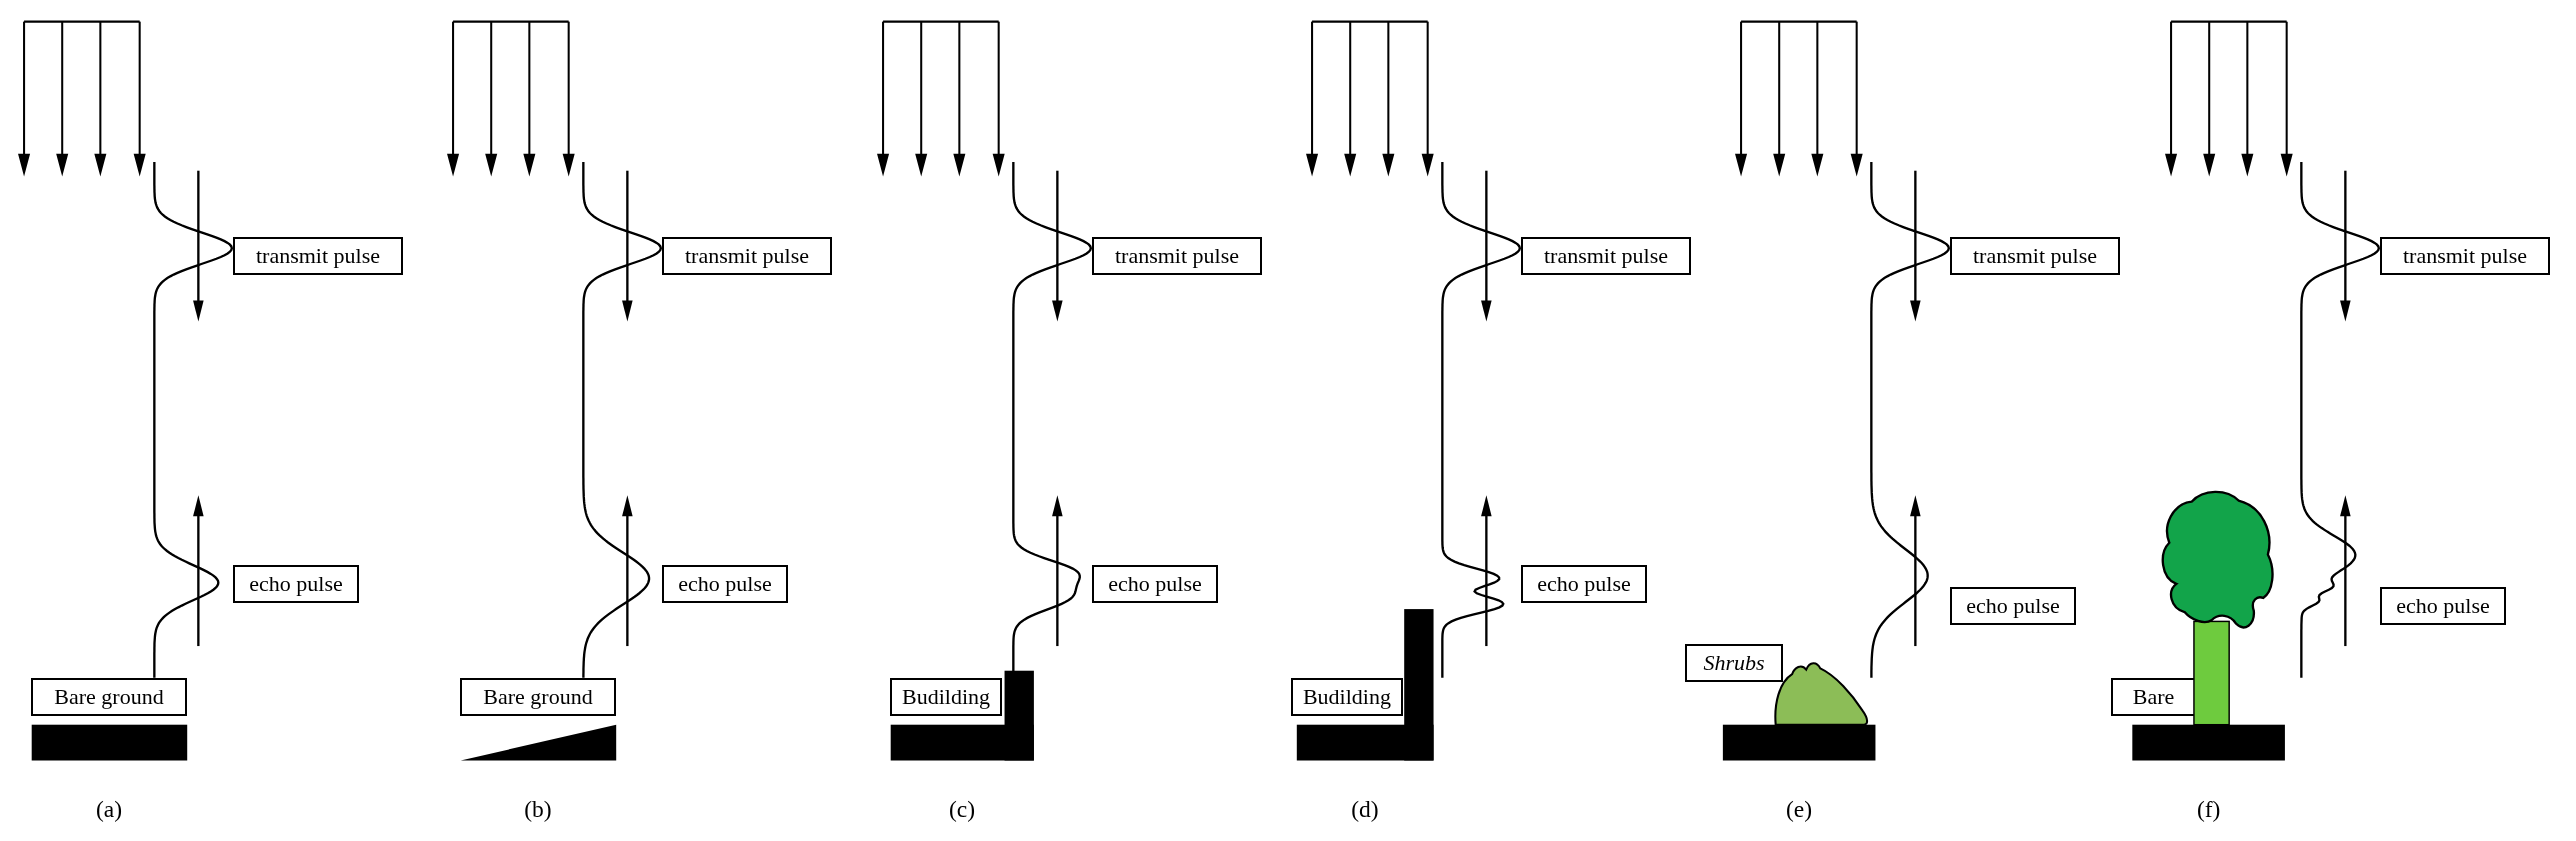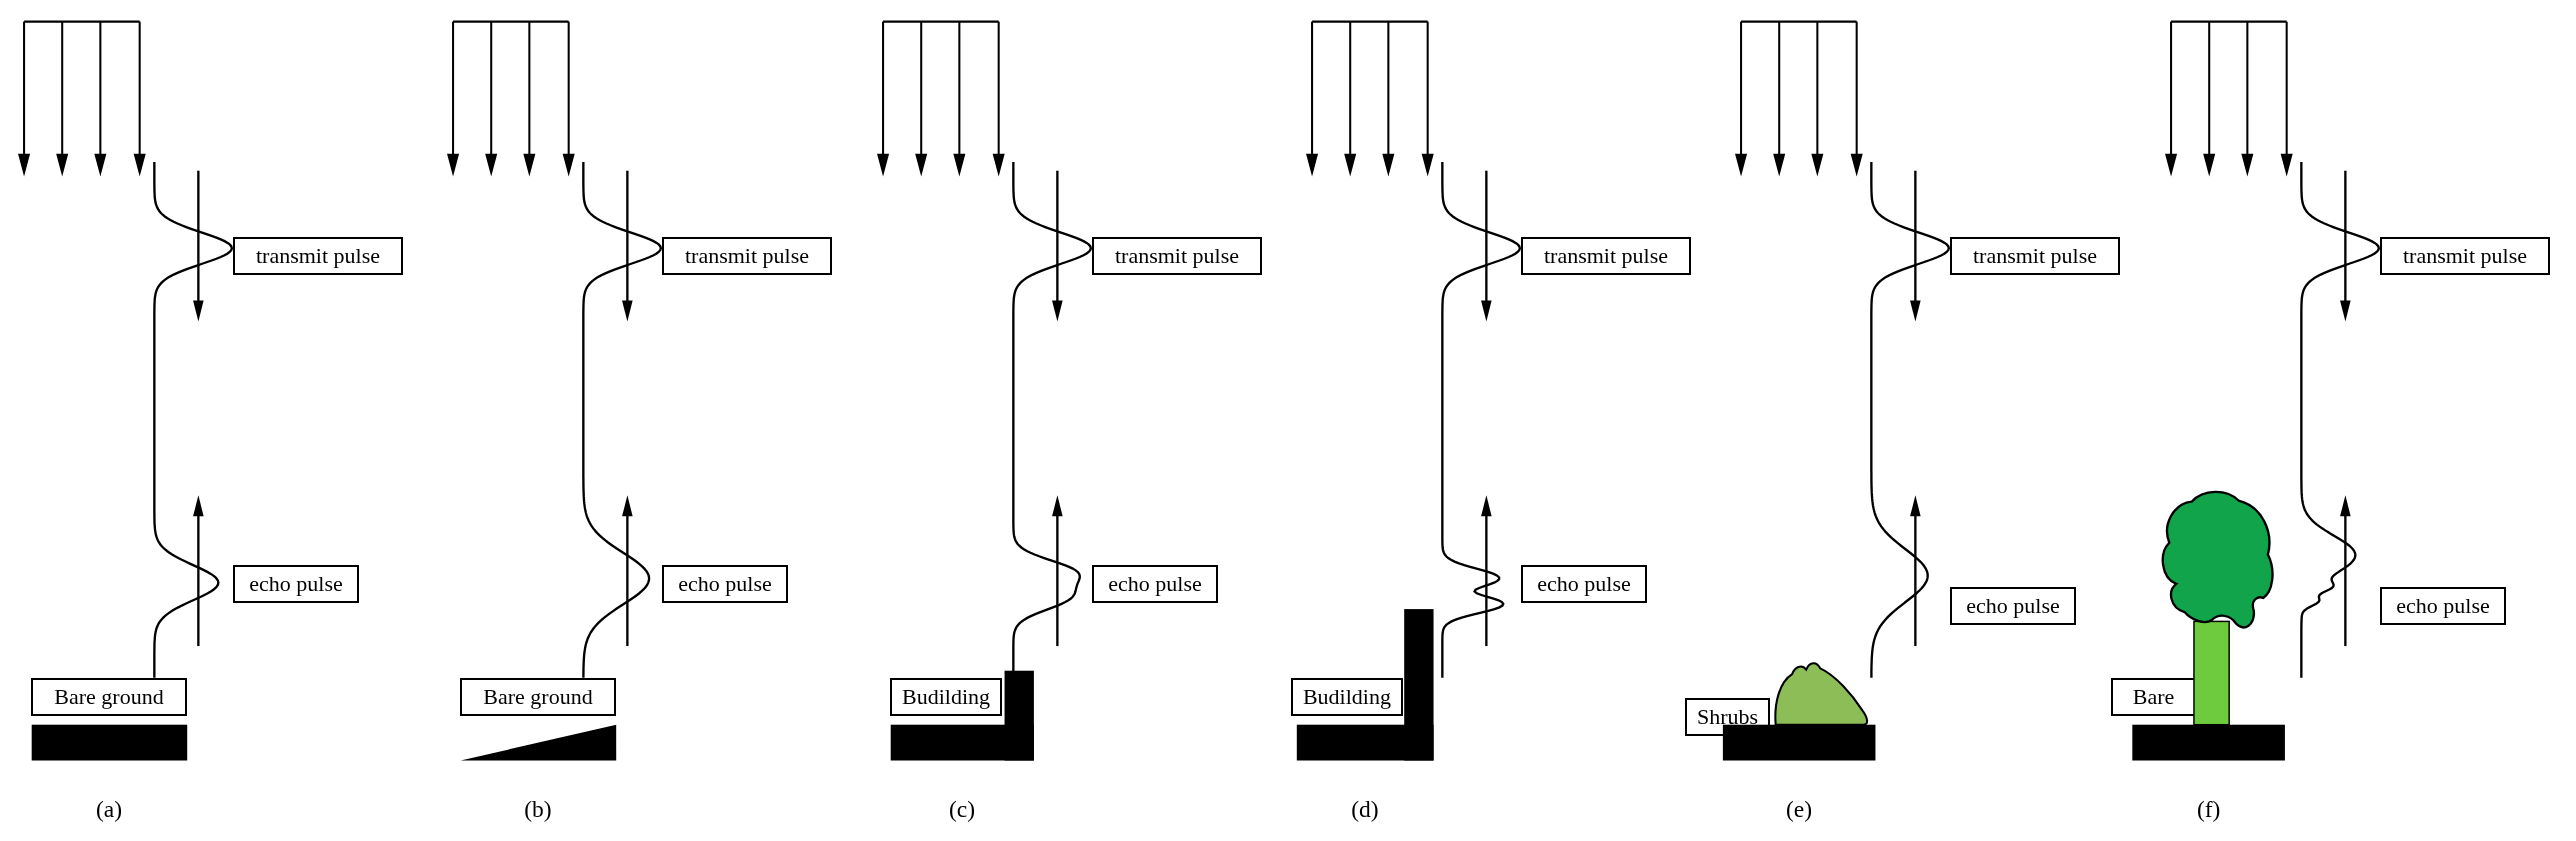--- a/index.html
+++ b/index.html
@@ -164,21 +164,21 @@
         <g fill="#000000" stroke="none">
           <rect x="15" y="1234" width="233" height="61"></rect>
           <rect x="198" y="1037" width="50" height="258"></rect>
         </g>
       </svg>
     </div>
 
   <div class="panel" id="panel-4" style="left:1717px">
     <div class="label-box transmit" style="left: 233px; top: 237px; width: 170px;">transmit pulse</div>
     <div class="label-box echo" style="left: 233px; top: 587px; width: 126px;">echo pulse</div>
-    <div class="label-box surface" style="left: -32px; top: 698px; width: 85px;">Shrubs</div>
+    <div class="label-box surface" style="left: -32px; top: 644px; width: 98px; font-style: italic;">Shrubs</div>
     <div class="caption" style="left: 35px;">(e)</div>
   <svg width="429" height="842" viewBox="0 0 731 1433">
         <g stroke="#000000" stroke-width="3.5" fill="#000000">
           <line x1="41" y1="36" x2="238" y2="36"></line>
           <line x1="41" y1="36" x2="41" y2="263"></line>
           <polygon points="41,293 33,263 49,263"></polygon>
           <line x1="106" y1="36" x2="106" y2="263"></line>
           <polygon points="106,293 98,263 114,263"></polygon>
           <line x1="171" y1="36" x2="171" y2="263"></line>
           <polygon points="171,293 163,263 179,263"></polygon>

